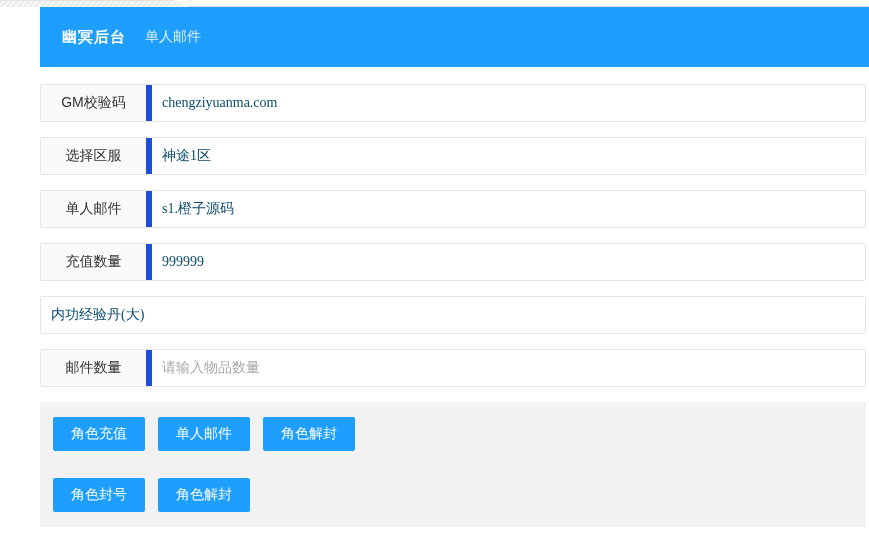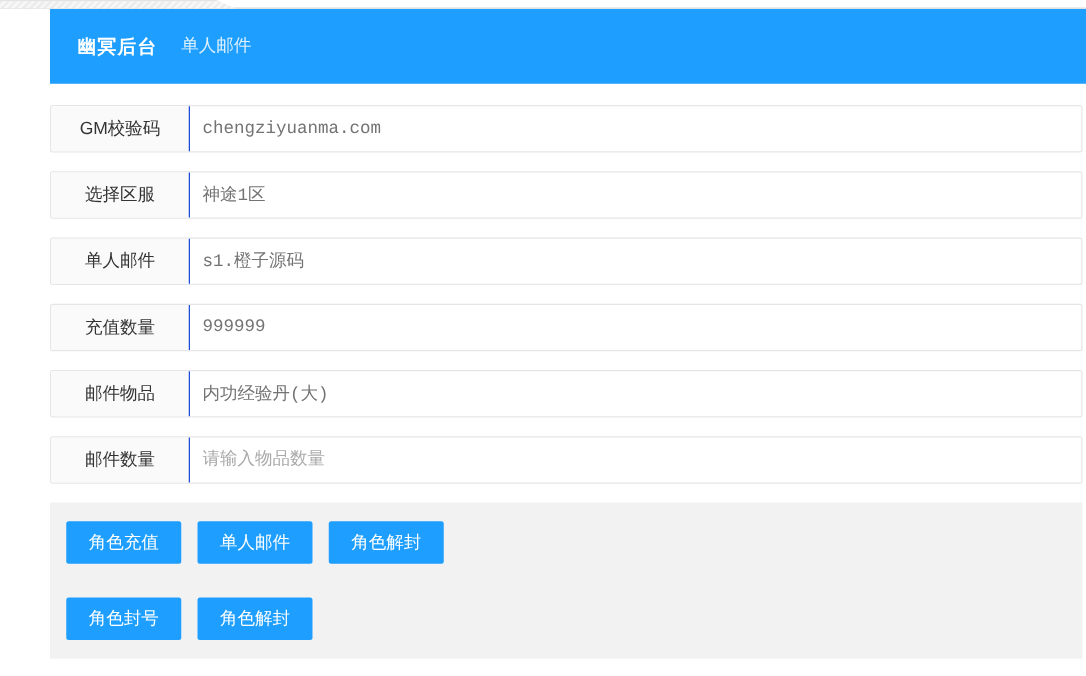--- a/index.html
+++ b/index.html
@@ -60,36 +60,36 @@
     height: 38px;
     border: 1px solid #e6e6e6;
     border-radius: 2px;
     margin-bottom: 15px;
     background: #fff;
   }
   .row-label {
     width: 111px;
     flex: 0 0 111px;
     background: #fafafa;
-    border-right: 1px solid #1d4ed8;
+    border-right: 6px solid #1d4ed8;
     display: flex;
     align-items: center;
     justify-content: center;
     font-size: 14px;
     color: #333;
   }
   .row-input {
     flex: 1;
     border: 0;
     outline: none;
     background: transparent;
     padding: 0 10px;
     font-size: 14px;
-    color: #737373;
-    font-family: Liberation Mono, monospace;
+    color: #0c4a6e;
+    font-family: Liberation Serif, serif;
   }
   .row-input::placeholder { color: #aaaaaa; opacity: 1; }
 
   
   .actions-panel {
     background: #f2f2f2;
     padding: 15px 14px 15px 13px;
   }
   .btn-row { display: flex; gap: 13px; }
   .btn-row + .btn-row { margin-top: 27px; }
@@ -134,21 +134,20 @@
     <div class="row-label">单人邮件</div>
     <input class="row-input" type="text" value="s1.橙子源码" style="">
   </div>
 
   <div class="form-row">
     <div class="row-label">充值数量</div>
     <input class="row-input" type="text" value="999999" style="">
   </div>
 
   <div class="form-row">
-    <div class="row-label">邮件物品</div>
     <input class="row-input" type="text" value="内功经验丹(大)" style="">
   </div>
 
   <div class="form-row">
     <div class="row-label">邮件数量</div>
     <input class="row-input" type="text" placeholder="请输入物品数量" style="">
   </div>
 
   <div class="actions-panel">
     <div class="btn-row">

